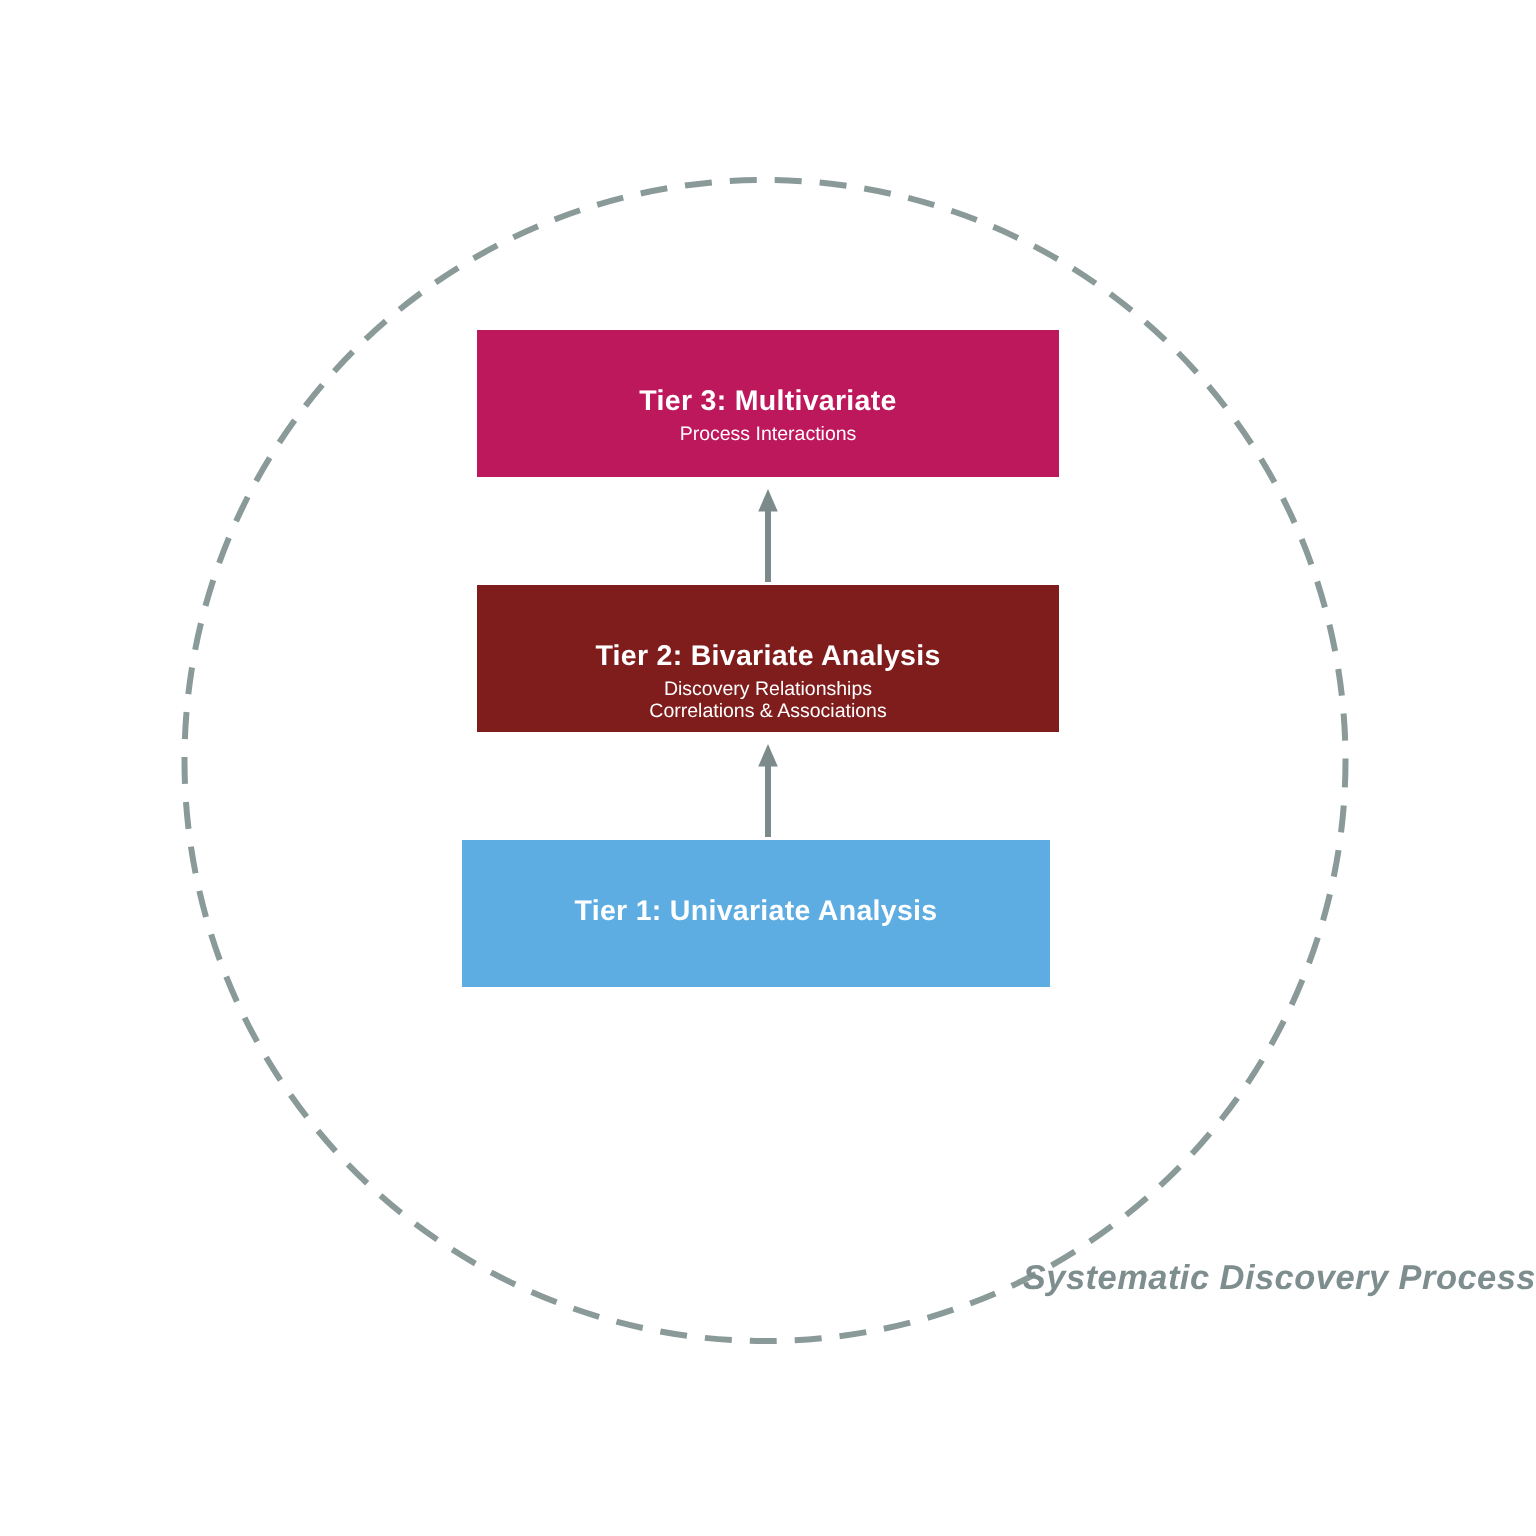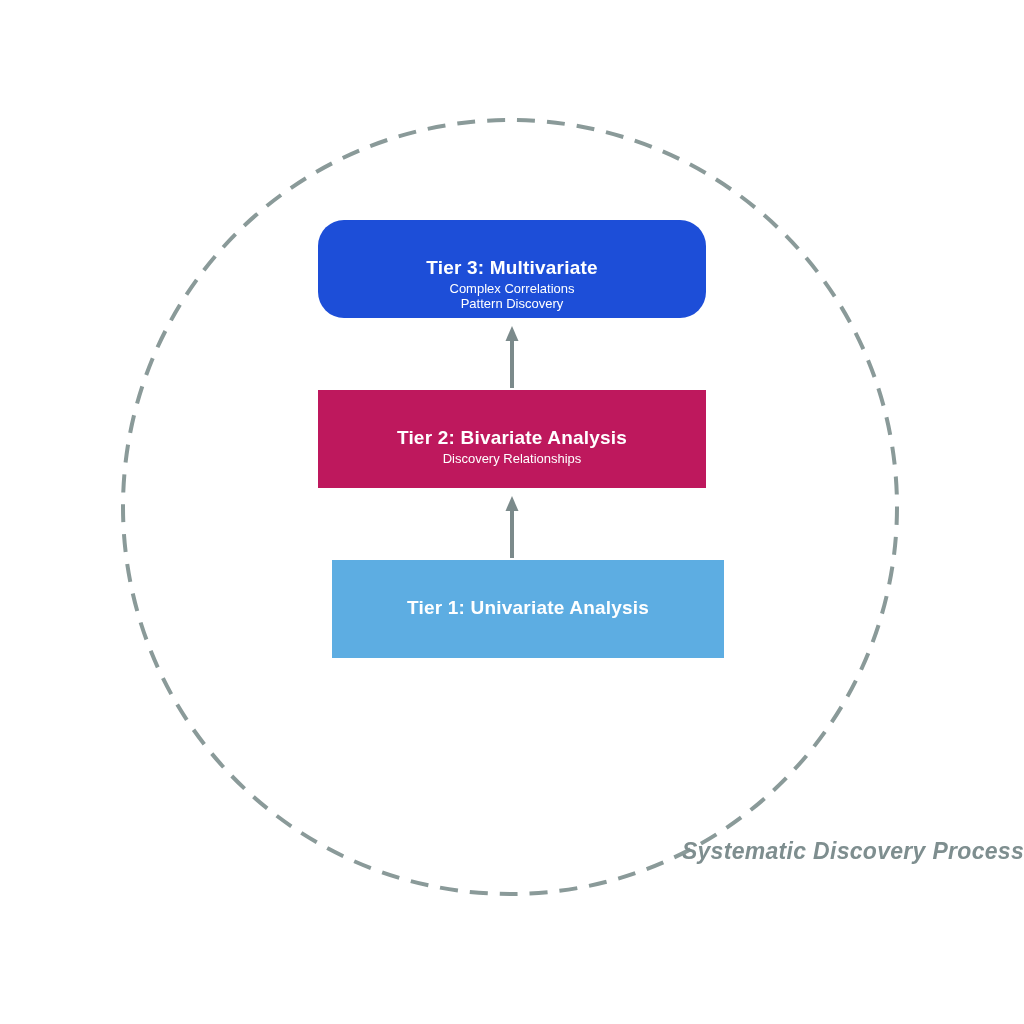--- a/index.html
+++ b/index.html
@@ -24,21 +24,21 @@
   }
   .tier-box {
     position: absolute;
     box-sizing: border-box;
     text-align: center;
     color: #ffffff;
     padding-top: 36px;
   }
   .tier-box.tier3 { left: 318px; top: 220px; width: 388px; height: 98px; }
   .tier-box.tier2 { left: 318px; top: 390px; width: 388px; height: 98px; }
-  .tier-box.tier1 { left: 332px; top: 560px; width: 392px; height: 98px; }
+  .tier-box.tier1 { left: 308px; top: 560px; width: 392px; height: 98px; }
   .tier-title {
     font-size: 19px;
     font-weight: bold;
     line-height: 23px;
     margin-bottom: 2px;
     letter-spacing: 0.2px;
   }
   .tier-sub {
     font-size: 13px;
     line-height: 15px;
@@ -69,29 +69,29 @@
       <line x1="512" y1="388" x2="512" y2="340" stroke="#7B8A8B" stroke-width="4"></line>
       <polygon points="512,326 505.5,341 518.5,341" fill="#7B8A8B"></polygon>
     </g>
 
     <g>
       <line x1="512" y1="558" x2="512" y2="510" stroke="#7B8A8B" stroke-width="4"></line>
       <polygon points="512,496 505.5,511 518.5,511" fill="#7B8A8B"></polygon>
     </g>
   </svg>
 
-  <div class="tier-box tier3" style="background-color: #1d4ed8; border-radius: 26px;">
+  <div class="tier-box tier3" style="background-color: #be185d;">
     <div class="tier-title">Tier 3: Multivariate</div>
-    <div class="tier-sub">Complex Correlations</div>
-    <div class="tier-sub">Pattern Discovery</div>
+    <div class="tier-sub">Process Interactions</div>
   </div>
 
-  <div class="tier-box tier2" style="background-color: #be185d;">
+  <div class="tier-box tier2" style="background-color: #7f1d1d;">
     <div class="tier-title">Tier 2: Bivariate Analysis</div>
     <div class="tier-sub">Discovery Relationships</div>
+    <div class="tier-sub">Correlations &amp; Associations</div>
   </div>
 
   <div class="tier-box tier1" style="background-color: rgb(93, 173, 226);">
     <div class="tier-title">Tier 1: Univariate Analysis</div>
   </div>
 
   <div class="caption">Systematic Discovery Process</div>
 
 </div>
 

